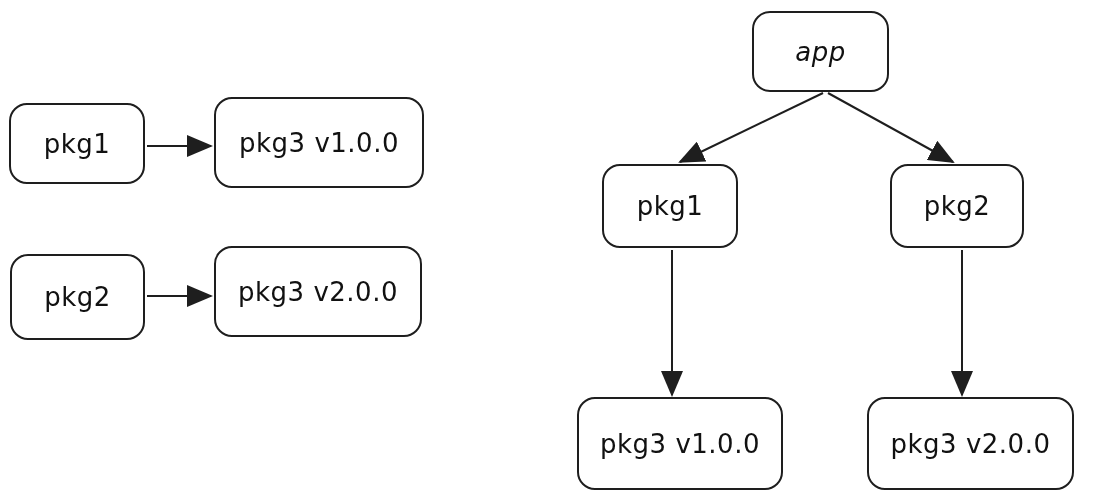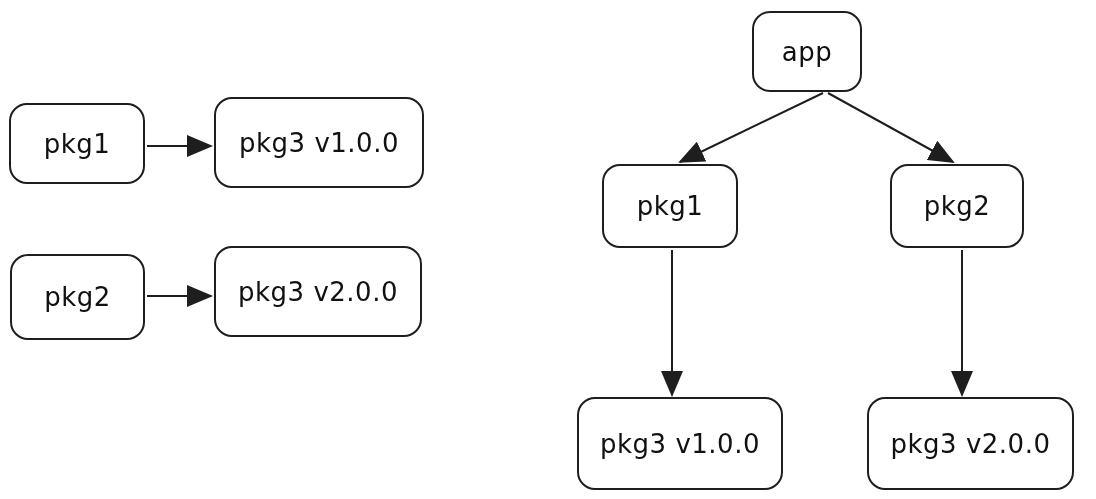--- a/index.html
+++ b/index.html
@@ -37,21 +37,21 @@
     letter-spacing: 0.5px;
     box-sizing: border-box;
     white-space: nowrap;
   }
   
   .n-left-pkg1      { left: 9px;   top: 103px; width: 136px; height: 81px; }
   .n-left-pkg3v1    { left: 214px; top: 97px;  width: 210px; height: 91px; }
   .n-left-pkg2      { left: 10px;  top: 254px; width: 135px; height: 86px; }
   .n-left-pkg3v2    { left: 214px; top: 246px; width: 208px; height: 91px; }
   
-  .n-app            { left: 752px; top: 11px;  width: 110px; height: 81px; }
+  .n-app            { left: 752px; top: 11px;  width: 137px; height: 81px; font-style: italic; }
   .n-tree-pkg1      { left: 602px; top: 164px; width: 136px; height: 84px; }
   .n-tree-pkg2      { left: 890px; top: 164px; width: 134px; height: 84px; }
   .n-tree-pkg3v1    { left: 577px; top: 397px; width: 206px; height: 93px; }
   .n-tree-pkg3v2    { left: 867px; top: 397px; width: 207px; height: 93px; }
 </style>
 </head>
 <body>
 
 <div class="canvas">
 

